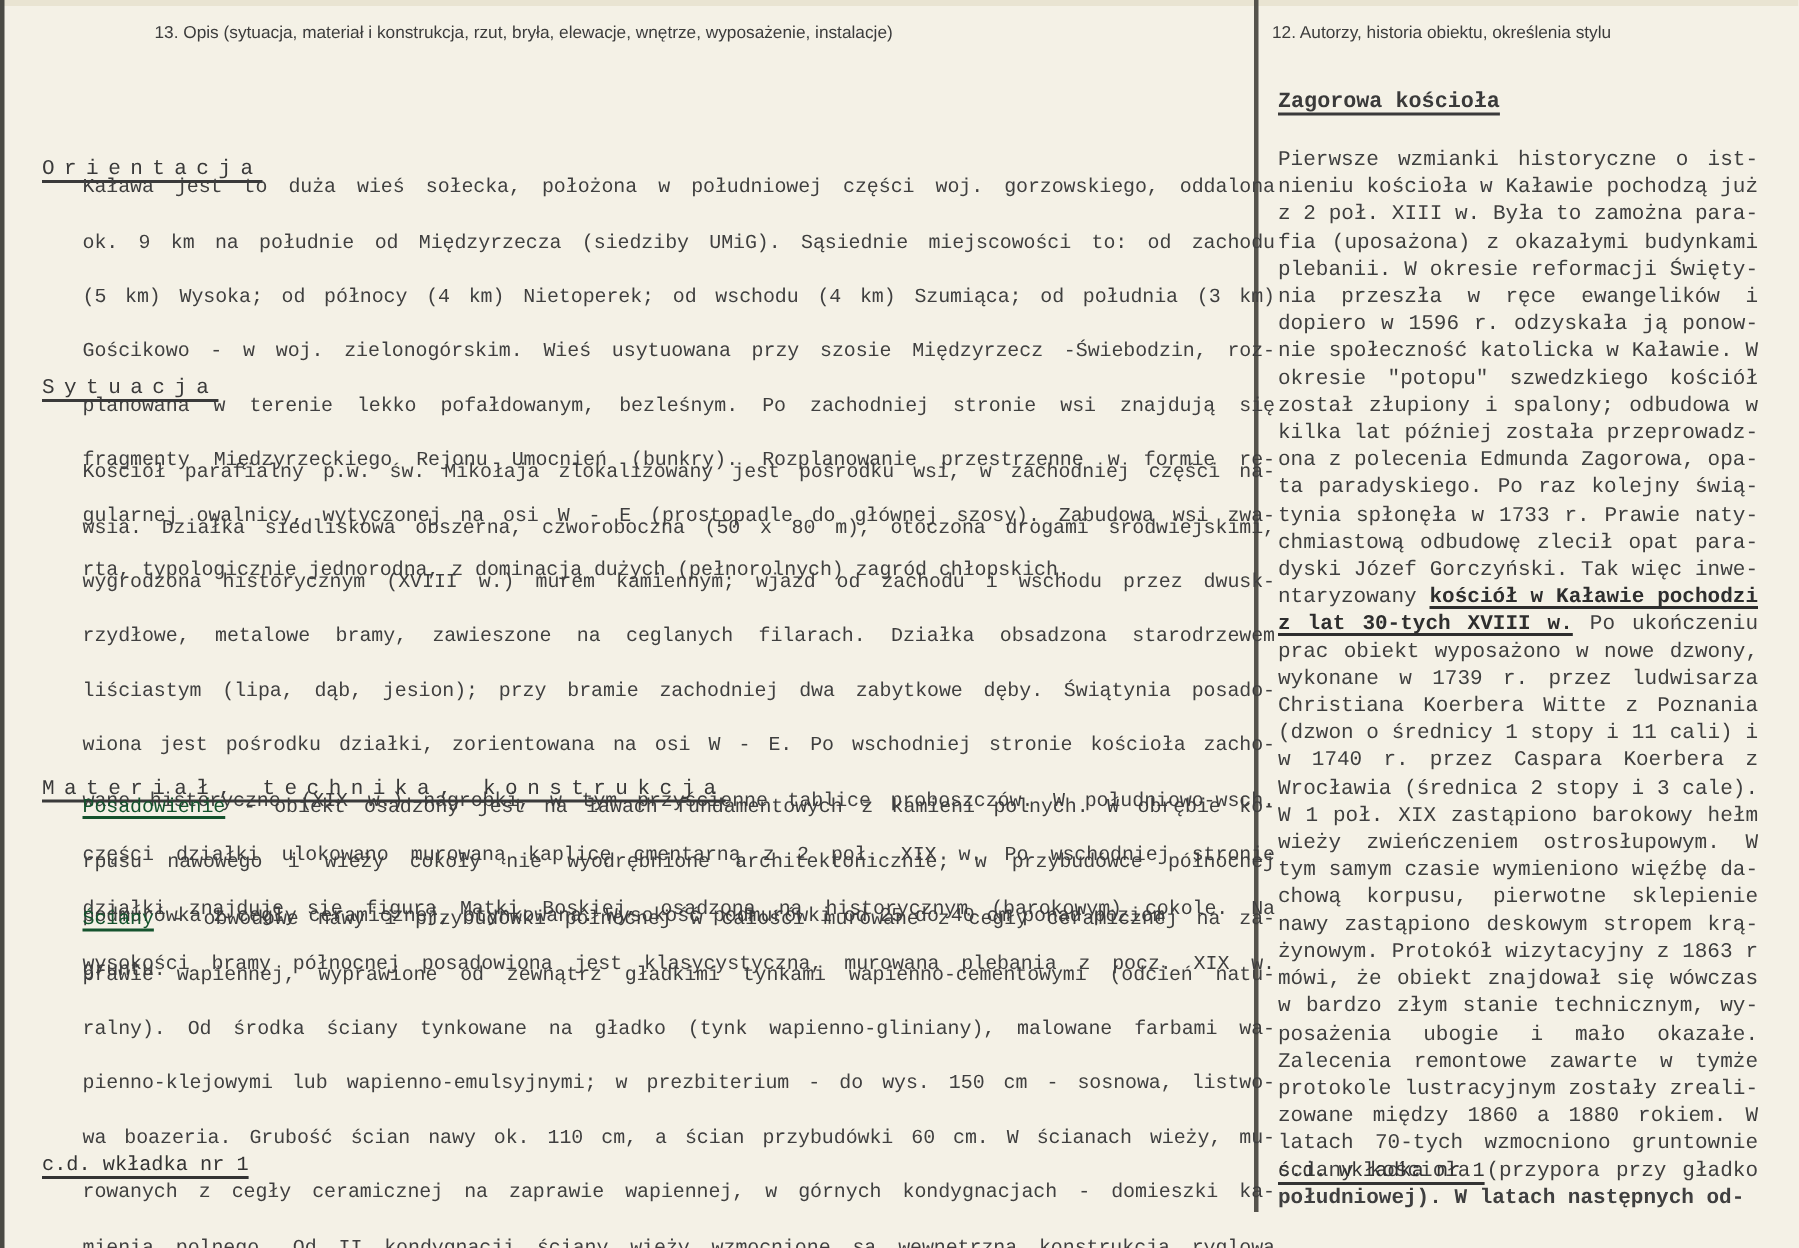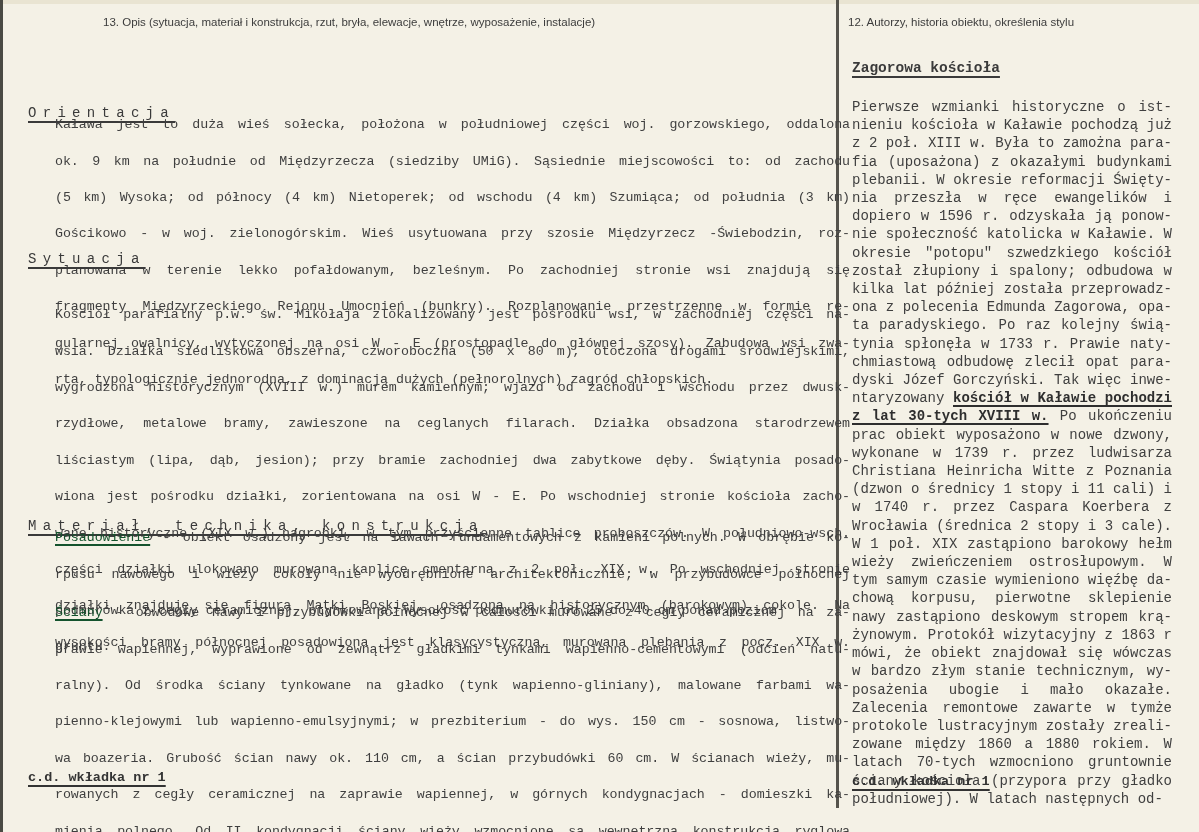--- a/index.html
+++ b/index.html
@@ -57,27 +57,27 @@
   .para .line.last { text-align-last: left; }
   .para .lead {
     color: #14532d; text-decoration: underline; text-decoration-thickness: 2px;
     text-underline-offset: 3px;
   }
   .right-para {
     position: absolute; left: 0; width: 320px;
     font-size: 14px; line-height: 18.2px; color: #3f3f3f;
   }
   .right-para .line { display: block; text-align: justify; text-align-last: justify; white-space: nowrap; word-spacing: 0; }
-  .right-para .line.last { text-align-last: left; }
+  .right-para .line.last { text-align-last: left; font-weight: bold; }
   .right-para .hl {
     font-weight: bold; color: #2e2e2e;
     text-decoration: underline; text-decoration-thickness: 2px; text-underline-offset: 3px;
   }
   .continued {
-    position: absolute; font-size: 13.5px; font-weight: bold; color: #333;
+    position: absolute; font-size: 13.5px; font-weight: normal; color: #333;
     text-decoration: underline; text-decoration-thickness: 2px; text-underline-offset: 4px;
     white-space: nowrap;
   }
 </style>
 </head>
 <body>
 
 <div class="page-edge-top"></div>
 <div class="page-edge-left"></div>
 <div class="col-divider"></div>
@@ -154,21 +154,21 @@
     <span class="line">kilka lat później została przeprowadz-</span>
     <span class="line">ona z polecenia Edmunda Zagorowa, opa-</span>
     <span class="line">ta paradyskiego. Po raz kolejny świą-</span>
     <span class="line">tynia spłonęła w 1733 r. Prawie naty-</span>
     <span class="line">chmiastową odbudowę zlecił opat para-</span>
     <span class="line">dyski Józef Gorczyński. Tak więc inwe-</span>
     <span class="line"><span>ntaryzowany </span><span class="hl">kościół w Kaławie pochodzi</span></span>
     <span class="line"><span class="hl">z lat 30-tych XVIII w.</span><span> Po ukończeniu</span></span>
     <span class="line">prac obiekt wyposażono w nowe dzwony,</span>
     <span class="line">wykonane w 1739 r. przez ludwisarza</span>
-    <span class="line">Christiana Heinricha Witte z Poznania</span>
+    <span class="line">Christiana Koerbera Witte z Poznania</span>
     <span class="line">(dzwon o średnicy 1 stopy i 11 cali) i</span>
     <span class="line">w 1740 r. przez Caspara Koerbera z</span>
     <span class="line">Wrocławia (średnica 2 stopy i 3 cale).</span>
     <span class="line">W 1 poł. XIX zastąpiono barokowy hełm</span>
     <span class="line">wieży zwieńczeniem ostrosłupowym. W</span>
     <span class="line">tym samym czasie wymieniono więźbę da-</span>
     <span class="line">chową korpusu, pierwotne sklepienie</span>
     <span class="line">nawy zastąpiono deskowym stropem krą-</span>
     <span class="line">żynowym. Protokół wizytacyjny z 1863 r</span>
     <span class="line">mówi, że obiekt znajdował się wówczas</span>

